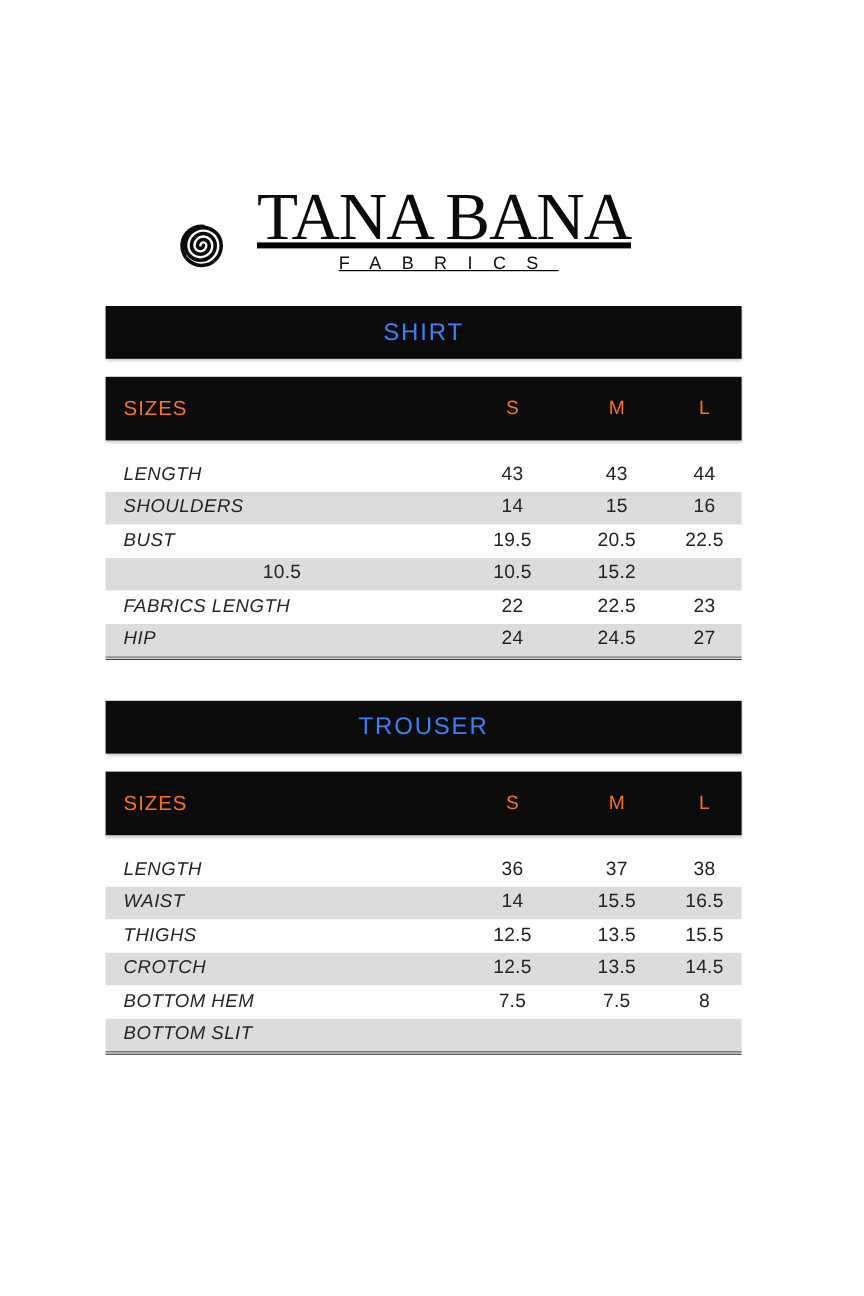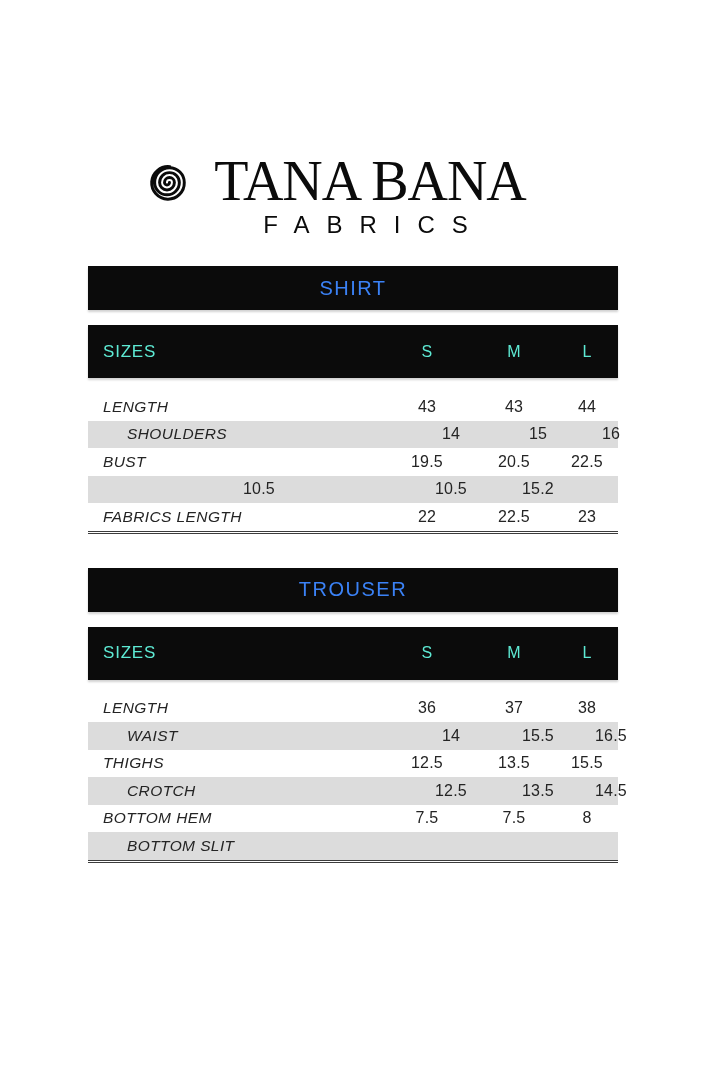--- a/index.html
+++ b/index.html
@@ -12,35 +12,35 @@
   }
   
   .logo{
     padding-top:156px;
     width:530px;
     margin-left:88px;
     display:flex;
     justify-content:center;
     transform:translateX(-17px);
   }
-  .logo-inner{display:flex;align-items:flex-start;gap:26px;}
+  .logo-inner{display:flex;align-items:flex-end;gap:26px;text-decoration:underline;}
   .logo-icon{width:42px;height:47px;margin-top:3px;}
   .logo-text{display:flex;flex-direction:column;align-items:center;}
   .brand-name{
     font-family:"Liberation Serif", serif;
     font-size:56px;
     line-height:50px;
     font-weight:500;
     letter-spacing:-1px;
     color:#0b0b0b;
     white-space:nowrap;
   }
   .brand-sub{
     margin-top:5px;
-    font-size:24px;
+    font-size:15px;
     letter-spacing:17px;
     text-indent:8px;
     color:#0b0b0b;
     white-space:nowrap;
   }
   
   .content{width:530px;margin-left:88px;color:#242424;}
   .section-shirt{margin-top:27px;}
   .section-trouser{margin-top:34px;}
   .title-bar{
@@ -53,32 +53,32 @@
   }
   .grid{
     display:grid;
     grid-template-columns:294px 90px 84px 62px;
     align-items:center;
   }
   .sizes-bar{
     margin-top:15px;
     height:53px;
     background:#0b0b0b;
-    color:#5eead4;
+    color:#f97316;
     font-size:17px;
     letter-spacing:0.8px;
     box-shadow:0 2px 2px rgba(0,0,0,0.18);
   }
   .sizes-bar .label{padding-left:15px;}
   .size-table{
     margin-top:15px;
     border-bottom:3px double #3c3c3c;
   }
   .row{height:27.5px;font-size:15.5px;letter-spacing:0.4px;}
-  .row.alt{background:#dcdcdc;padding-left:24px;}
+  .row.alt{background:#dcdcdc;}
   .cell.label{padding-left:15px;font-style:italic;}
   .cell.val{text-align:center;font-size:16px;letter-spacing:0.2px;}
 </style>
 </head>
 <body>
 
 <div class="page">
 
   <div class="logo">
     <div class="logo-inner">
@@ -136,20 +136,26 @@
           <div class="cell val">10.5</div>
           <div class="cell val">10.5</div>
           <div class="cell val">15.2</div>
         </div>
         <div class="grid row">
           <div class="cell label">FABRICS LENGTH</div>
           <div class="cell val">22</div>
           <div class="cell val">22.5</div>
           <div class="cell val">23</div>
         </div>
+        <div class="grid row alt">
+          <div class="cell label">HIP</div>
+          <div class="cell val">24</div>
+          <div class="cell val">24.5</div>
+          <div class="cell val">27</div>
+        </div>
       </div>
     </div>
 
     <div class="section section-trouser">
       <div class="title-bar">
         <span>TROUSER</span>
       </div>
 
       <div class="grid sizes-bar">
         <div class="label">SIZES</div>

